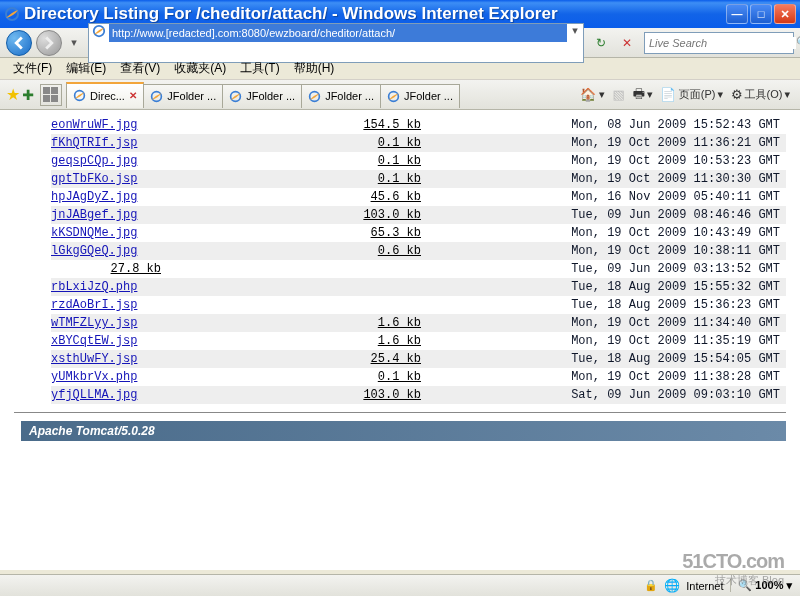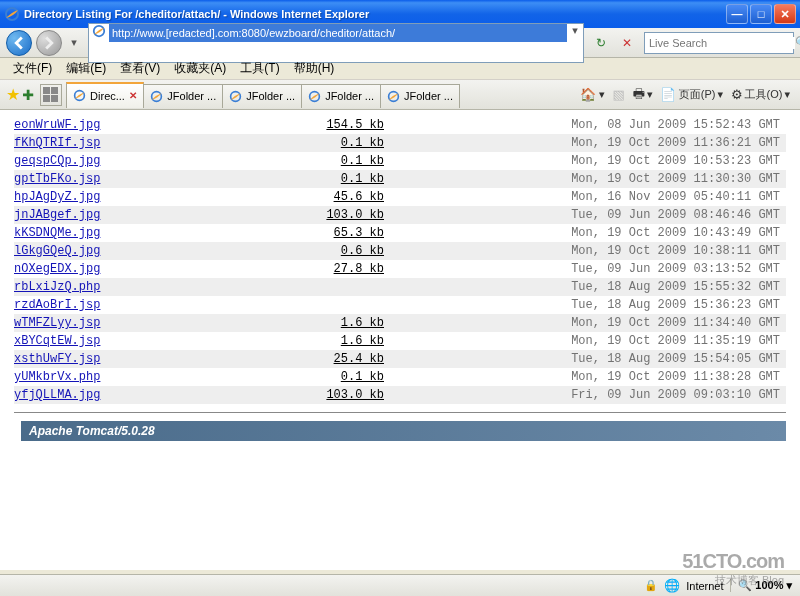--- a/index.html
+++ b/index.html
@@ -1,42 +1,42 @@
 <!DOCTYPE html>
 <html><head>
 <meta charset="utf-8">
 <style>
 * { margin: 0; padding: 0; box-sizing: border-box; }
 body { font-family: "Microsoft Sans Serif", Tahoma, sans-serif; font-size: 11px; background: #ece9d8; width: 800px; height: 596px; overflow: hidden; position: relative; }
 
 
 .titlebar { background: linear-gradient(to bottom, #0a5dea 0%, #3d8ef5 10%, #1264e8 50%, #0a5dea 100%); height: 28px; display: flex; align-items: center; padding: 0 4px; }
 .titlebar .ie-icon { width: 16px; height: 16px; margin-right: 4px; }
-.titlebar .title-text { color: #fff; font-weight: bold; font-size: 11px; flex: 1; text-shadow: 1px 1px 1px rgba(0,0,0,.3); }
+.titlebar .title-text { color: #fff; font-weight: bold; font-size: 17px; flex: 1; text-shadow: 1px 1px 1px rgba(0,0,0,.3); }
 .winbtns { display: flex; gap: 2px; }
 .winbtn { width: 22px; height: 20px; border-radius: 3px; display: flex; align-items: center; justify-content: center; font-size: 11px; font-weight: bold; color: #fff; border: 1px solid rgba(255,255,255,.4); }
 .winbtn.min, .winbtn.max { background: linear-gradient(to bottom,#4a8bf5,#1d5fd1); }
 .winbtn.close { background: linear-gradient(to bottom,#f57a5e,#d43916); }
 
 
 .navbar { background: linear-gradient(to bottom,#f3f3f0,#e2e2db); height: 30px; display: flex; align-items: center; padding: 0 6px; border-bottom: 1px solid #b5b5a8; }
 .navbtn { width: 26px; height: 26px; border-radius: 50%; margin-right: 4px; display: flex; align-items: center; justify-content: center; cursor: pointer; }
 .navbtn.back { background: radial-gradient(circle at 30% 30%, #6fb9f0, #1a6cc8); border: 1px solid #0d5aa8; color:#fff; }
 .navbtn.fwd { background: radial-gradient(circle at 30% 30%, #ddd, #999); border: 1px solid #888; color:#eee; }
 .navbtn svg { width: 14px; height: 14px; }
 .addrwrap { flex: 1; display: flex; align-items:flex-start; background:#fff; border:1px solid #7f9db9; height:40px; margin: 0 6px; }
 .addrwrap .ie-sm { width:14px; height:14px; margin: 0 3px; }
 .addrwrap input { border: none; outline: none; flex:1; font-size:11px; background:#3d7bd9; color:#fff; height:18px; padding:0 3px; }
 .dropbtn { width:16px; text-align:center; color:#555; cursor:pointer; }
 .navicons { display:flex; gap:4px; align-items:center; }
 .navicons .btn { width:22px; height:22px; display:flex; align-items:center; justify-content:center; border:1px solid transparent; cursor:pointer; font-size:12px; color:#444; }
 .navicons .btn.refresh { color:#2b7d2d; }
 .navicons .btn.stop { color:#c33; }
 .searchbox { width: 150px; height:22px; border:1px solid #7f9db9; display:flex; align-items:center; background:#fff; margin-left:6px; }
-.searchbox input { border:none; outline:none; flex:1; font-size:11px; color:#999; padding:0 4px; }
+.searchbox input { border:none; outline:none; flex:1; font-size:11px; color:#999; font-style:italic; padding:0 4px; }
 .searchbox .mag { width:18px; text-align:center; color:#555; }
 
 
 .menubar { background:#ece9d8; height:22px; display:flex; align-items:center; padding:0 6px; border-bottom:1px solid #d4d0c8; font-size:12px; }
 .menubar span { padding: 2px 7px; cursor:pointer; }
 
 
 .toolbar { background: linear-gradient(to bottom,#f3f3f0,#e2e2db); height:30px; display:flex; align-items:center; padding:0 4px; border-bottom:1px solid #b5b5a8; }
 .toolbar .star { color:#f2c100; font-size:16px; margin:0 2px; cursor:pointer; }
 .toolbar .plus { color:#2b7d2d; font-size:14px; margin-right:6px; cursor:pointer; }
@@ -47,26 +47,26 @@
 .tab.active { background: linear-gradient(to bottom,#fff,#f0f0ea); height:26px; border-top:2px solid #f2a53a; }
 .tab .ie-sm { width:13px; height:13px; margin-right:4px; flex-shrink:0; }
 .tab .lbl { overflow:hidden; white-space:nowrap; text-overflow:ellipsis; }
 .tab .x { margin-left:4px; color:#c33; font-weight:bold; font-size:10px; }
 .toolright { display:flex; align-items:center; gap:8px; padding:0 6px; }
 .toolright .item { display:flex; align-items:center; gap:2px; cursor:pointer; font-size:11px; color:#333; }
 .toolright .ico { font-size:13px; }
 
 
 .content { background:#fff; height: 460px; overflow:auto; padding: 6px 14px; font-family: "Courier New", monospace; font-size:12px; position:relative; }
-.row { display:flex; padding:2px 0; border-bottom: 0px solid transparent; }
+.row { display:flex; padding:2px 0; border-bottom: 0px solid transparent; margin-left: 37px; }
 .row:nth-child(even) { background:#eeeeee; }
 .row .fname { width: 260px; }
 .row .fname a { color:#1414b8; text-decoration:underline; cursor:pointer; }
 .row .fsize { width: 110px; text-align:right; color:#000;text-decoration:underline; }
-.row .fdate { flex:1; text-align:right; color:#737373; padding-right:6px; }
+.row .fdate { flex:1; text-align:right; color:#0f172a; padding-right:6px; }
 .hr { border:none; border-top:1px solid #888; margin: 8px 0; }
 .serverline { background: linear-gradient(to right,#4a6b8a,#6b8aa8); color:#fff; font-family:Arial,sans-serif; font-weight:bold; font-style:italic; font-size:12px; padding:3px 8px; margin-top:4px;margin-left:7px; }
 .watermark { position:absolute; left:290px; top:242px; color:#d93a2b; font-size:20px; font-family: Arial, "Microsoft YaHei", sans-serif; font-weight:normal; pointer-events:none; user-select:none; }
 
 
 .statusbar { position:absolute; bottom:0; left:0; right:0; height:22px; background:linear-gradient(to bottom,#f3f3f0,#e2e2db); border-top:1px solid #b5b5a8; display:flex; align-items:center; justify-content:flex-end; padding:0 8px; font-size:11px; gap:6px; }
 .statusbar .globe { color:#2a6; font-size:13px; }
 .statusbar .zoom { border-left:1px solid #b5b5a8; padding-left:8px;font-weight:bold; }
 
 
@@ -227,21 +227,20 @@
         <div class="fname"><a>kKSDNQMe.jpg</a></div>
         <div class="fsize">65.3 kb</div>
         <div class="fdate">Mon, 19 Oct 2009 10:43:49 GMT</div>
       </div>
       <div class="row">
         <div class="fname"><a>lGkgGQeQ.jpg</a></div>
         <div class="fsize">0.6 kb</div>
         <div class="fdate">Mon, 19 Oct 2009 10:38:11 GMT</div>
       </div>
       <div class="row">
-        <div class="fname"><a>nOXegEDX.jpg</a></div>
         <div class="fsize">27.8 kb</div>
         <div class="fdate">Tue, 09 Jun 2009 03:13:52 GMT</div>
       </div>
       <div class="row">
         <div class="fname"><a>rbLxiJzQ.php</a></div>
         <div class="fsize"></div>
         <div class="fdate">Tue, 18 Aug 2009 15:55:32 GMT</div>
       </div>
       <div class="row">
         <div class="fname"><a>rzdAoBrI.jsp</a></div>
@@ -264,21 +263,21 @@
         <div class="fdate">Tue, 18 Aug 2009 15:54:05 GMT</div>
       </div>
       <div class="row">
         <div class="fname"><a>yUMkbrVx.php</a></div>
         <div class="fsize">0.1 kb</div>
         <div class="fdate">Mon, 19 Oct 2009 11:38:28 GMT</div>
       </div>
       <div class="row">
         <div class="fname"><a>yfjQLLMA.jpg</a></div>
         <div class="fsize">103.0 kb</div>
-        <div class="fdate">Fri, 09 Jun 2009 09:03:10 GMT</div>
+        <div class="fdate">Sat, 09 Jun 2009 09:03:10 GMT</div>
       </div>
     </div>
   <hr class="hr">
   <div class="serverline">Apache Tomcat/5.0.28</div>
 </div>
 
 <div class="statusbar">
   <span style="color:#c9a227">🔒</span>
   <span class="globe">🌐</span>
   <span>Internet</span>

